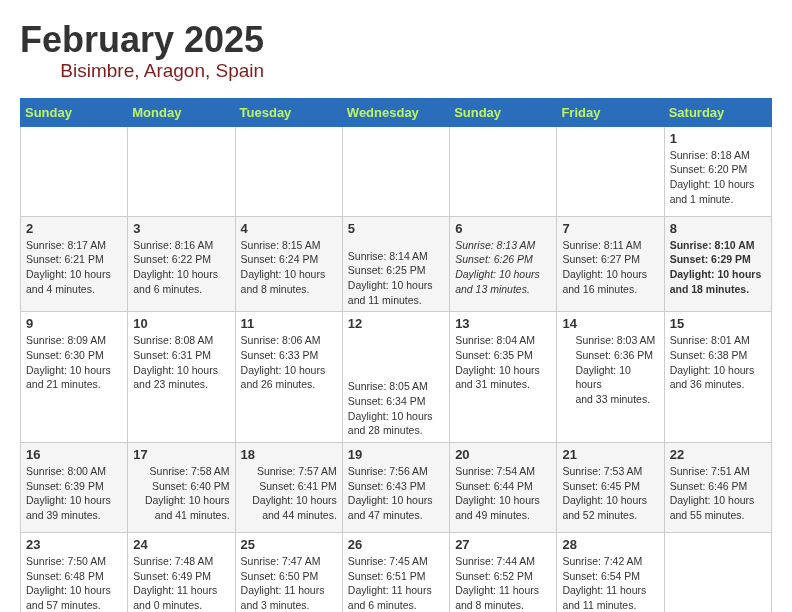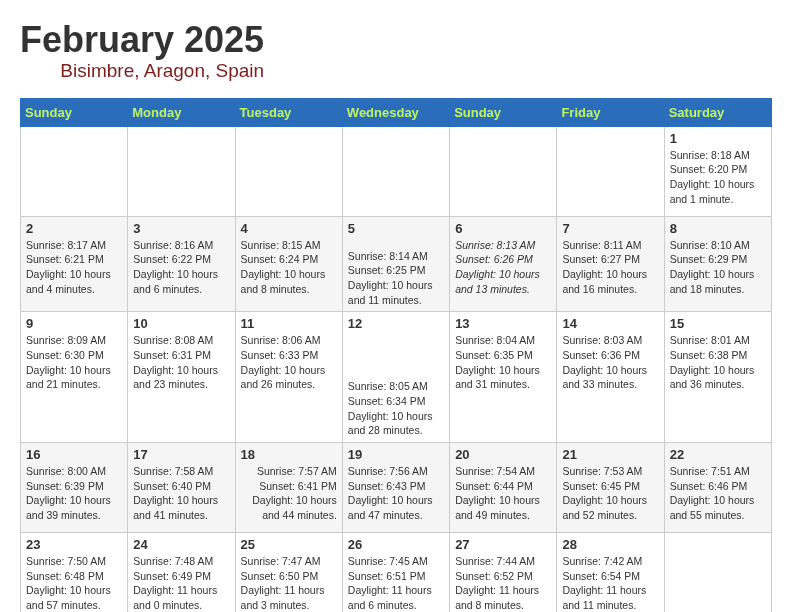--- a/index.html
+++ b/index.html
@@ -169,21 +169,21 @@
         </td>
         <td>
           <span class="day-num">7</span>
           <div class="day-info" style="white-space: pre-line;">Sunrise: 8:11 AM
 Sunset: 6:27 PM
 Daylight: 10 hours
 and 16 minutes.</div>
         </td>
         <td>
           <span class="day-num">8</span>
-          <div class="day-info" style="white-space: pre-line;">Sunrise: 8:10 AM
+          <div class="day-info" style="white-space: pre-line; font-weight: bold;">Sunrise: 8:10 AM
 Sunset: 6:29 PM
 Daylight: 10 hours
 and 18 minutes.</div>
         </td>
       </tr>
       <tr>
         <td>
           <span class="day-num">9</span>
           <div class="day-info" style="white-space: pre-line;">Sunrise: 8:09 AM
 Sunset: 6:30 PM
@@ -213,21 +213,21 @@
         </td>
         <td>
           <span class="day-num">13</span>
           <div class="day-info" style="white-space: pre-line;">Sunrise: 8:04 AM
 Sunset: 6:35 PM
 Daylight: 10 hours
 and 31 minutes.</div>
         </td>
         <td>
           <span class="day-num">14</span>
-          <div class="day-info" style="white-space: pre-line;">Sunrise: 8:03 AM
+          <div class="day-info" style="white-space: pre-line; margin-left: 13px;">Sunrise: 8:03 AM
 Sunset: 6:36 PM
 Daylight: 10 hours
 and 33 minutes.</div>
         </td>
         <td>
           <span class="day-num">15</span>
           <div class="day-info" style="white-space: pre-line;">Sunrise: 8:01 AM
 Sunset: 6:38 PM
 Daylight: 10 hours
 and 36 minutes.</div>
@@ -236,21 +236,21 @@
       <tr>
         <td>
           <span class="day-num">16</span>
           <div class="day-info" style="white-space: pre-line;">Sunrise: 8:00 AM
 Sunset: 6:39 PM
 Daylight: 10 hours
 and 39 minutes.</div>
         </td>
         <td>
           <span class="day-num">17</span>
-          <div class="day-info" style="white-space: pre-line;">Sunrise: 7:58 AM
+          <div class="day-info" style="white-space: pre-line; text-align: right;">Sunrise: 7:58 AM
 Sunset: 6:40 PM
 Daylight: 10 hours
 and 41 minutes.</div>
         </td>
         <td>
           <span class="day-num">18</span>
           <div class="day-info" style="white-space: pre-line; text-align: right;">Sunrise: 7:57 AM
 Sunset: 6:41 PM
 Daylight: 10 hours
 and 44 minutes.</div>

